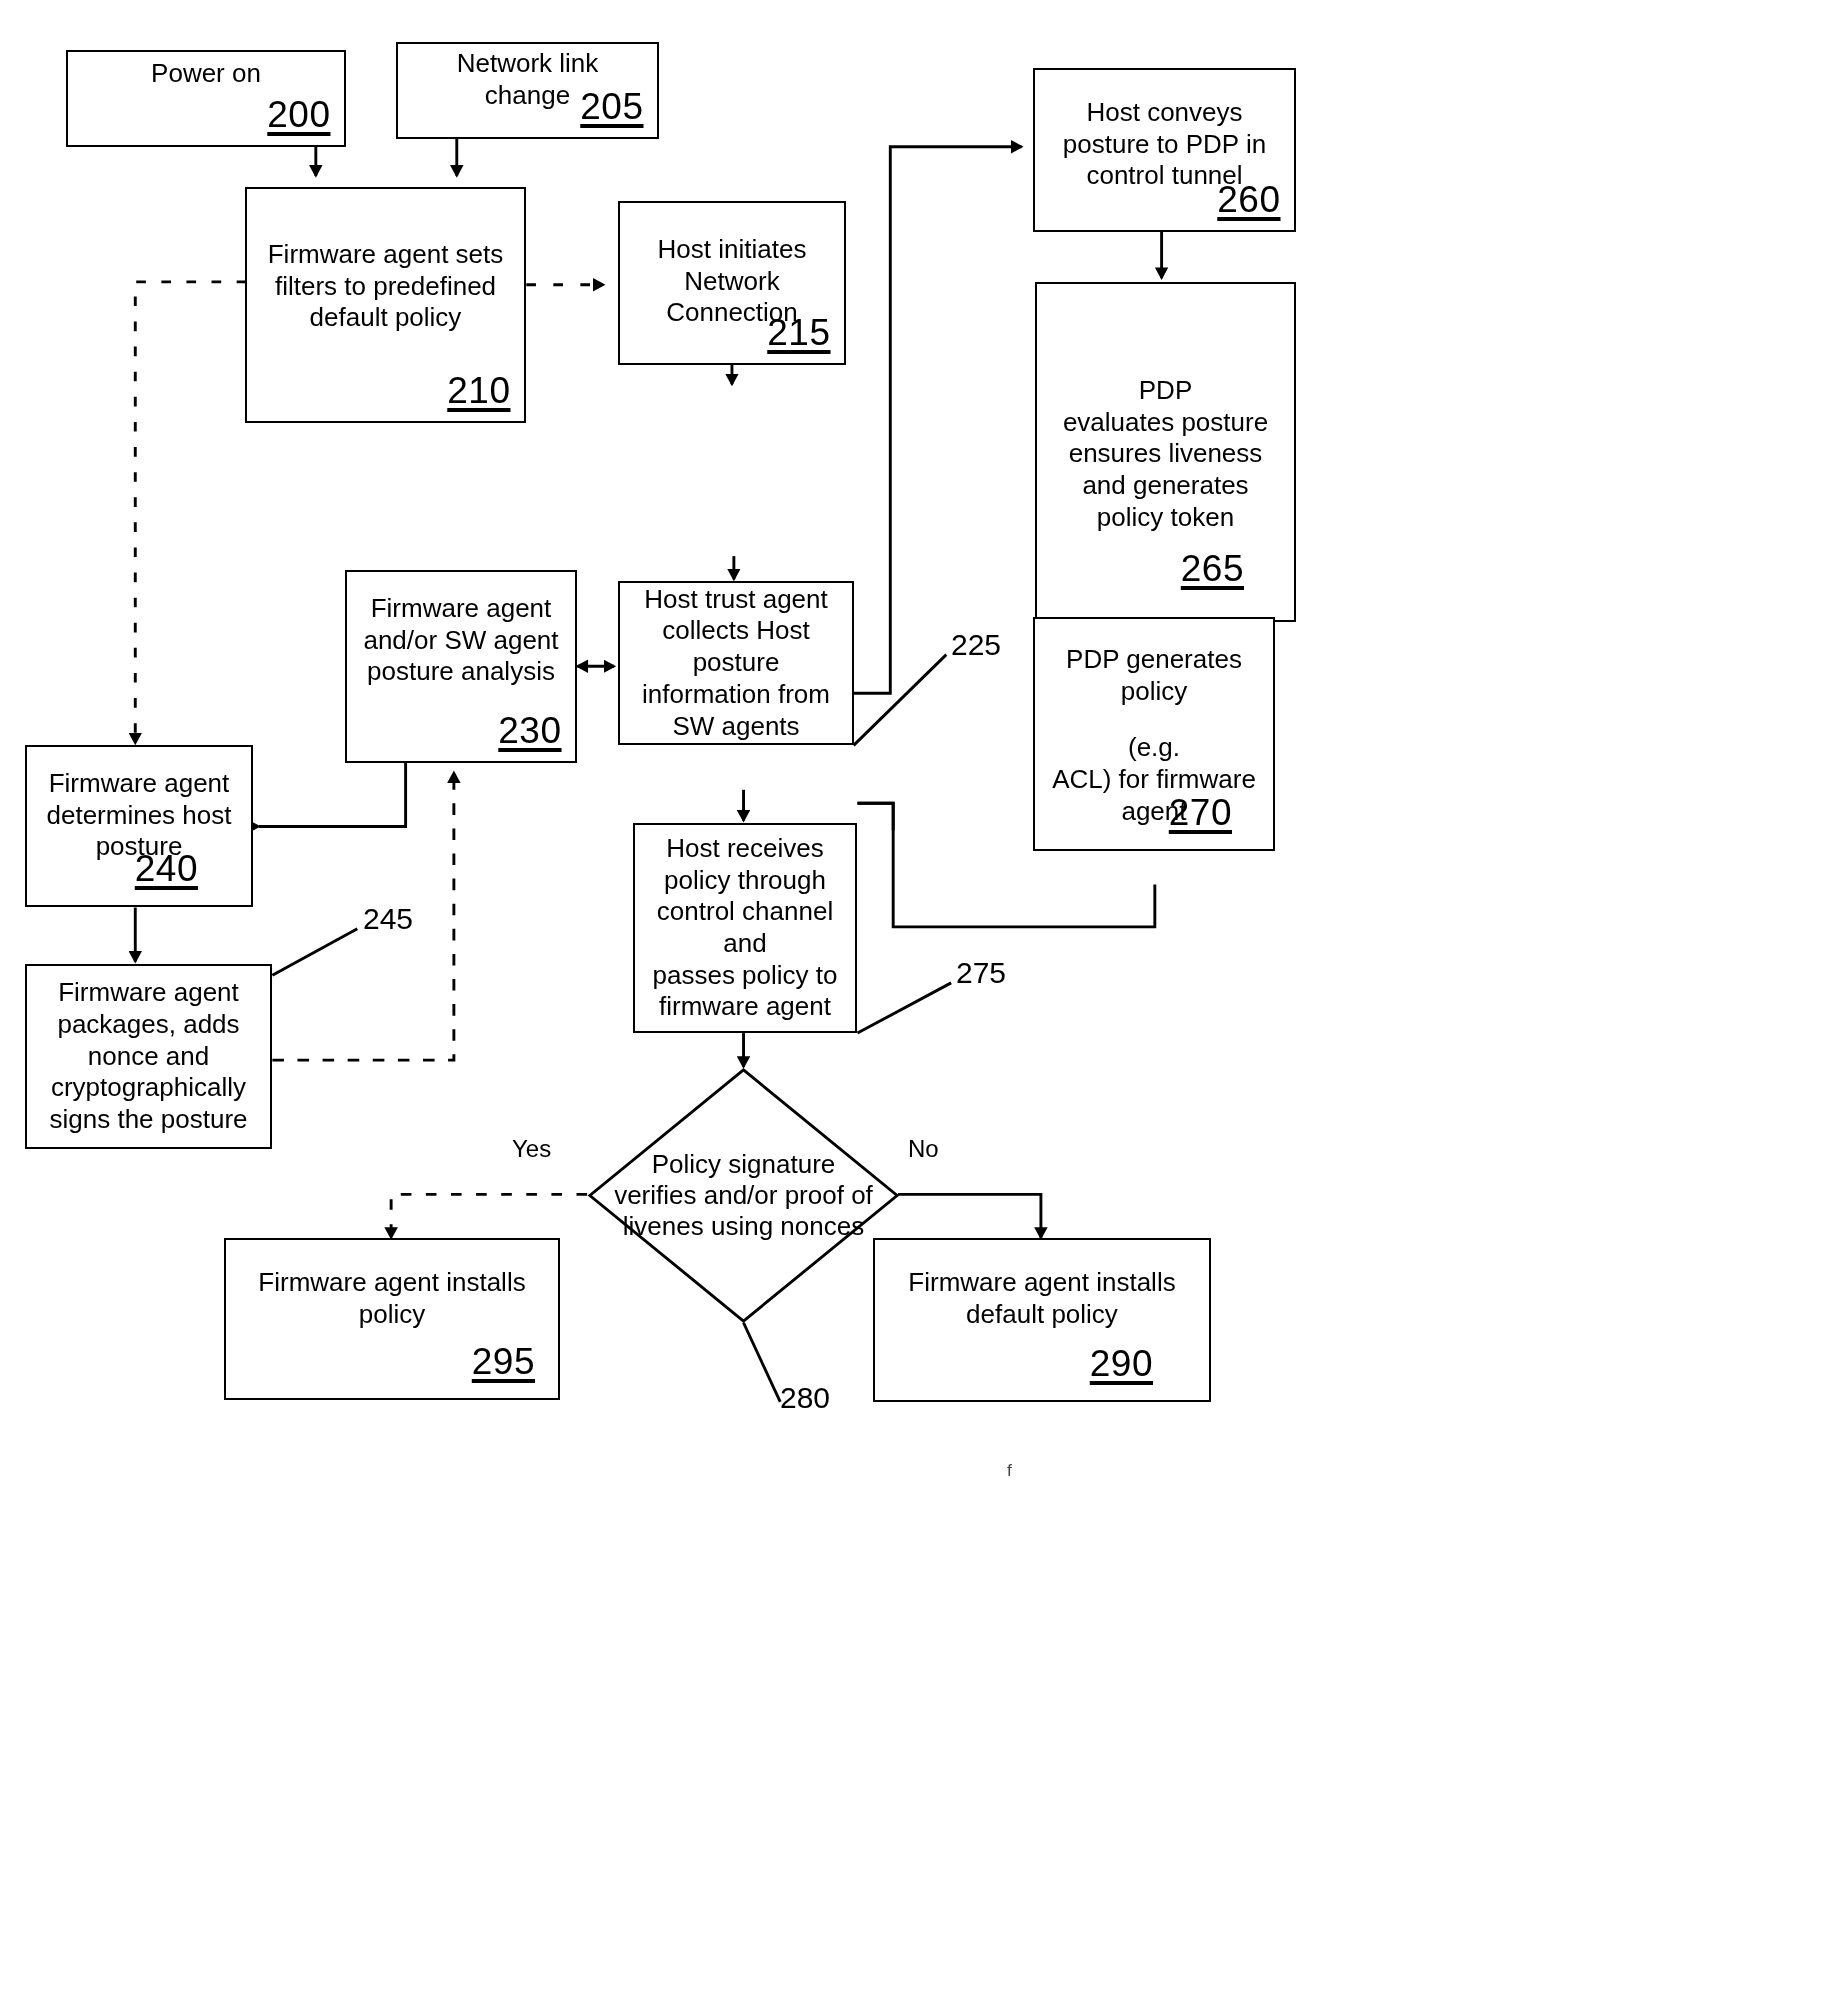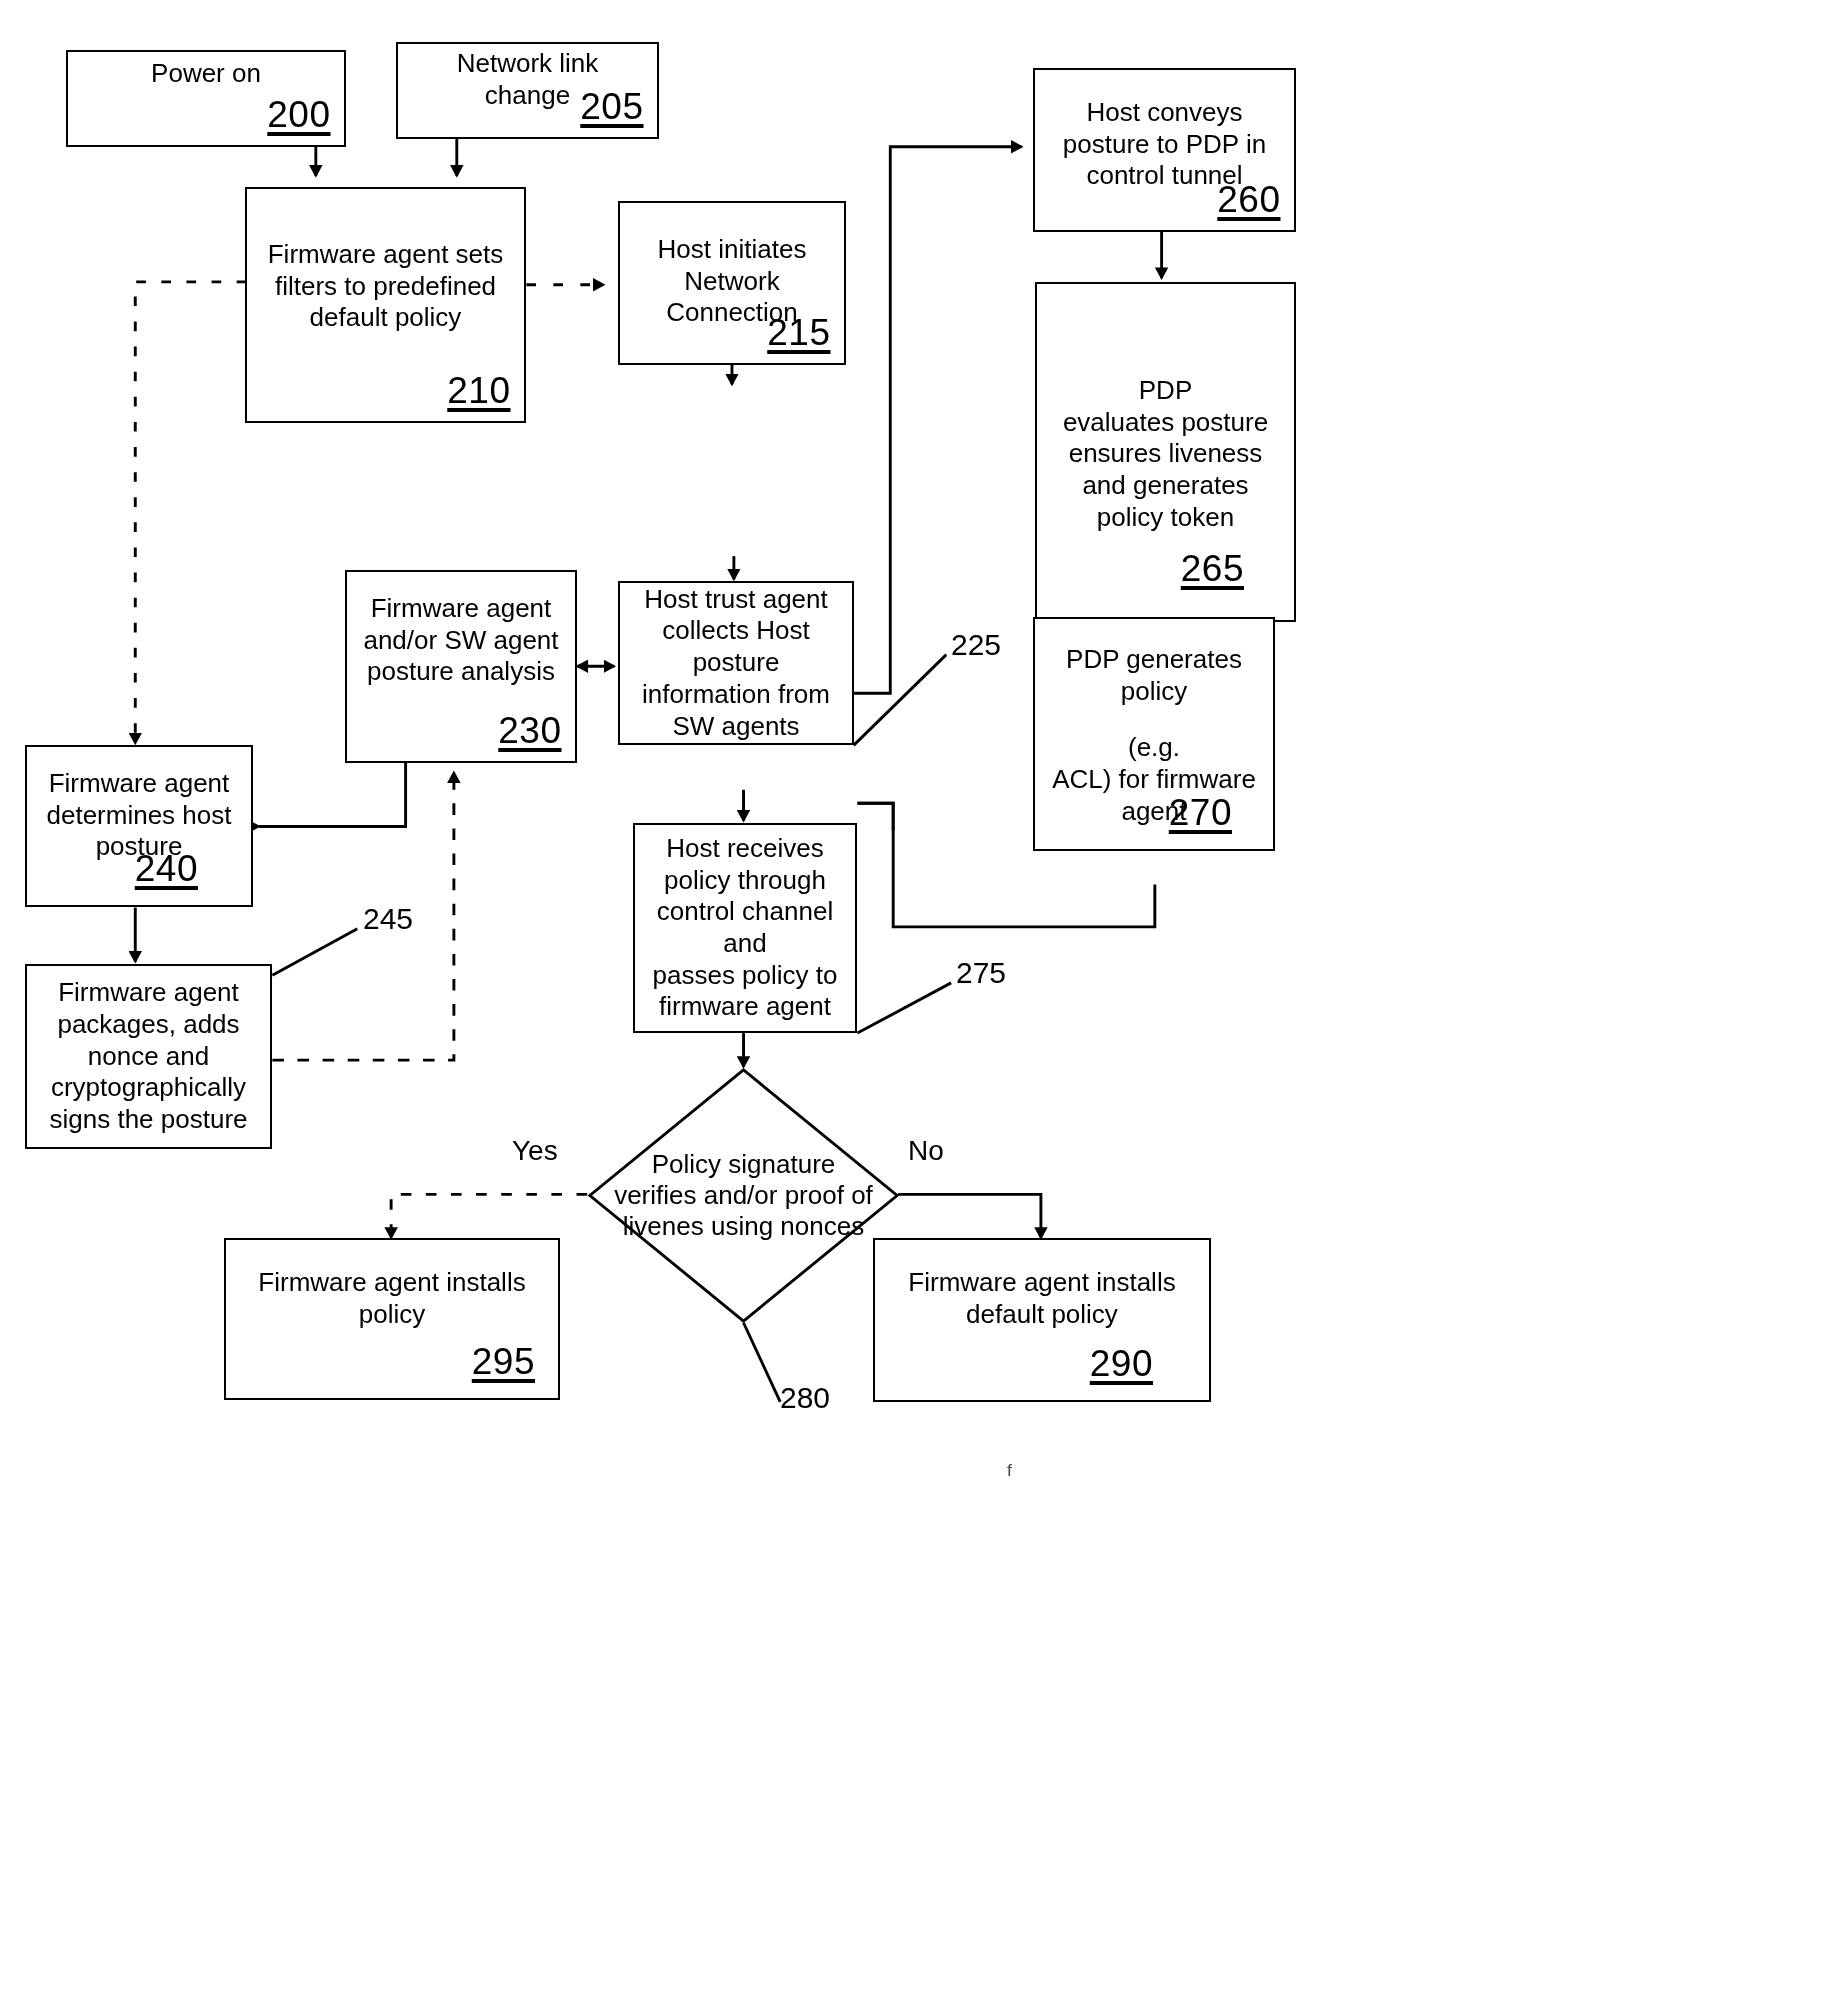--- a/index.html
+++ b/index.html
@@ -63,21 +63,21 @@
   }
 
   .reflabel {
     position:absolute;
     font-size:30px;
     z-index:6;
     white-space:nowrap;
   }
   .branchlabel {
     position:absolute;
-    font-size:28px;
+    font-size:24px;
     z-index:6;
     white-space:nowrap;
   }
   .tiny-mark {
     position:absolute;
     font-size:17.4px;
     z-index:4;
   }
   svg.lines { position:absolute; left:0; top:0; width:1825px; height:2015px; z-index:1; overflow:visible; }
 </style>

